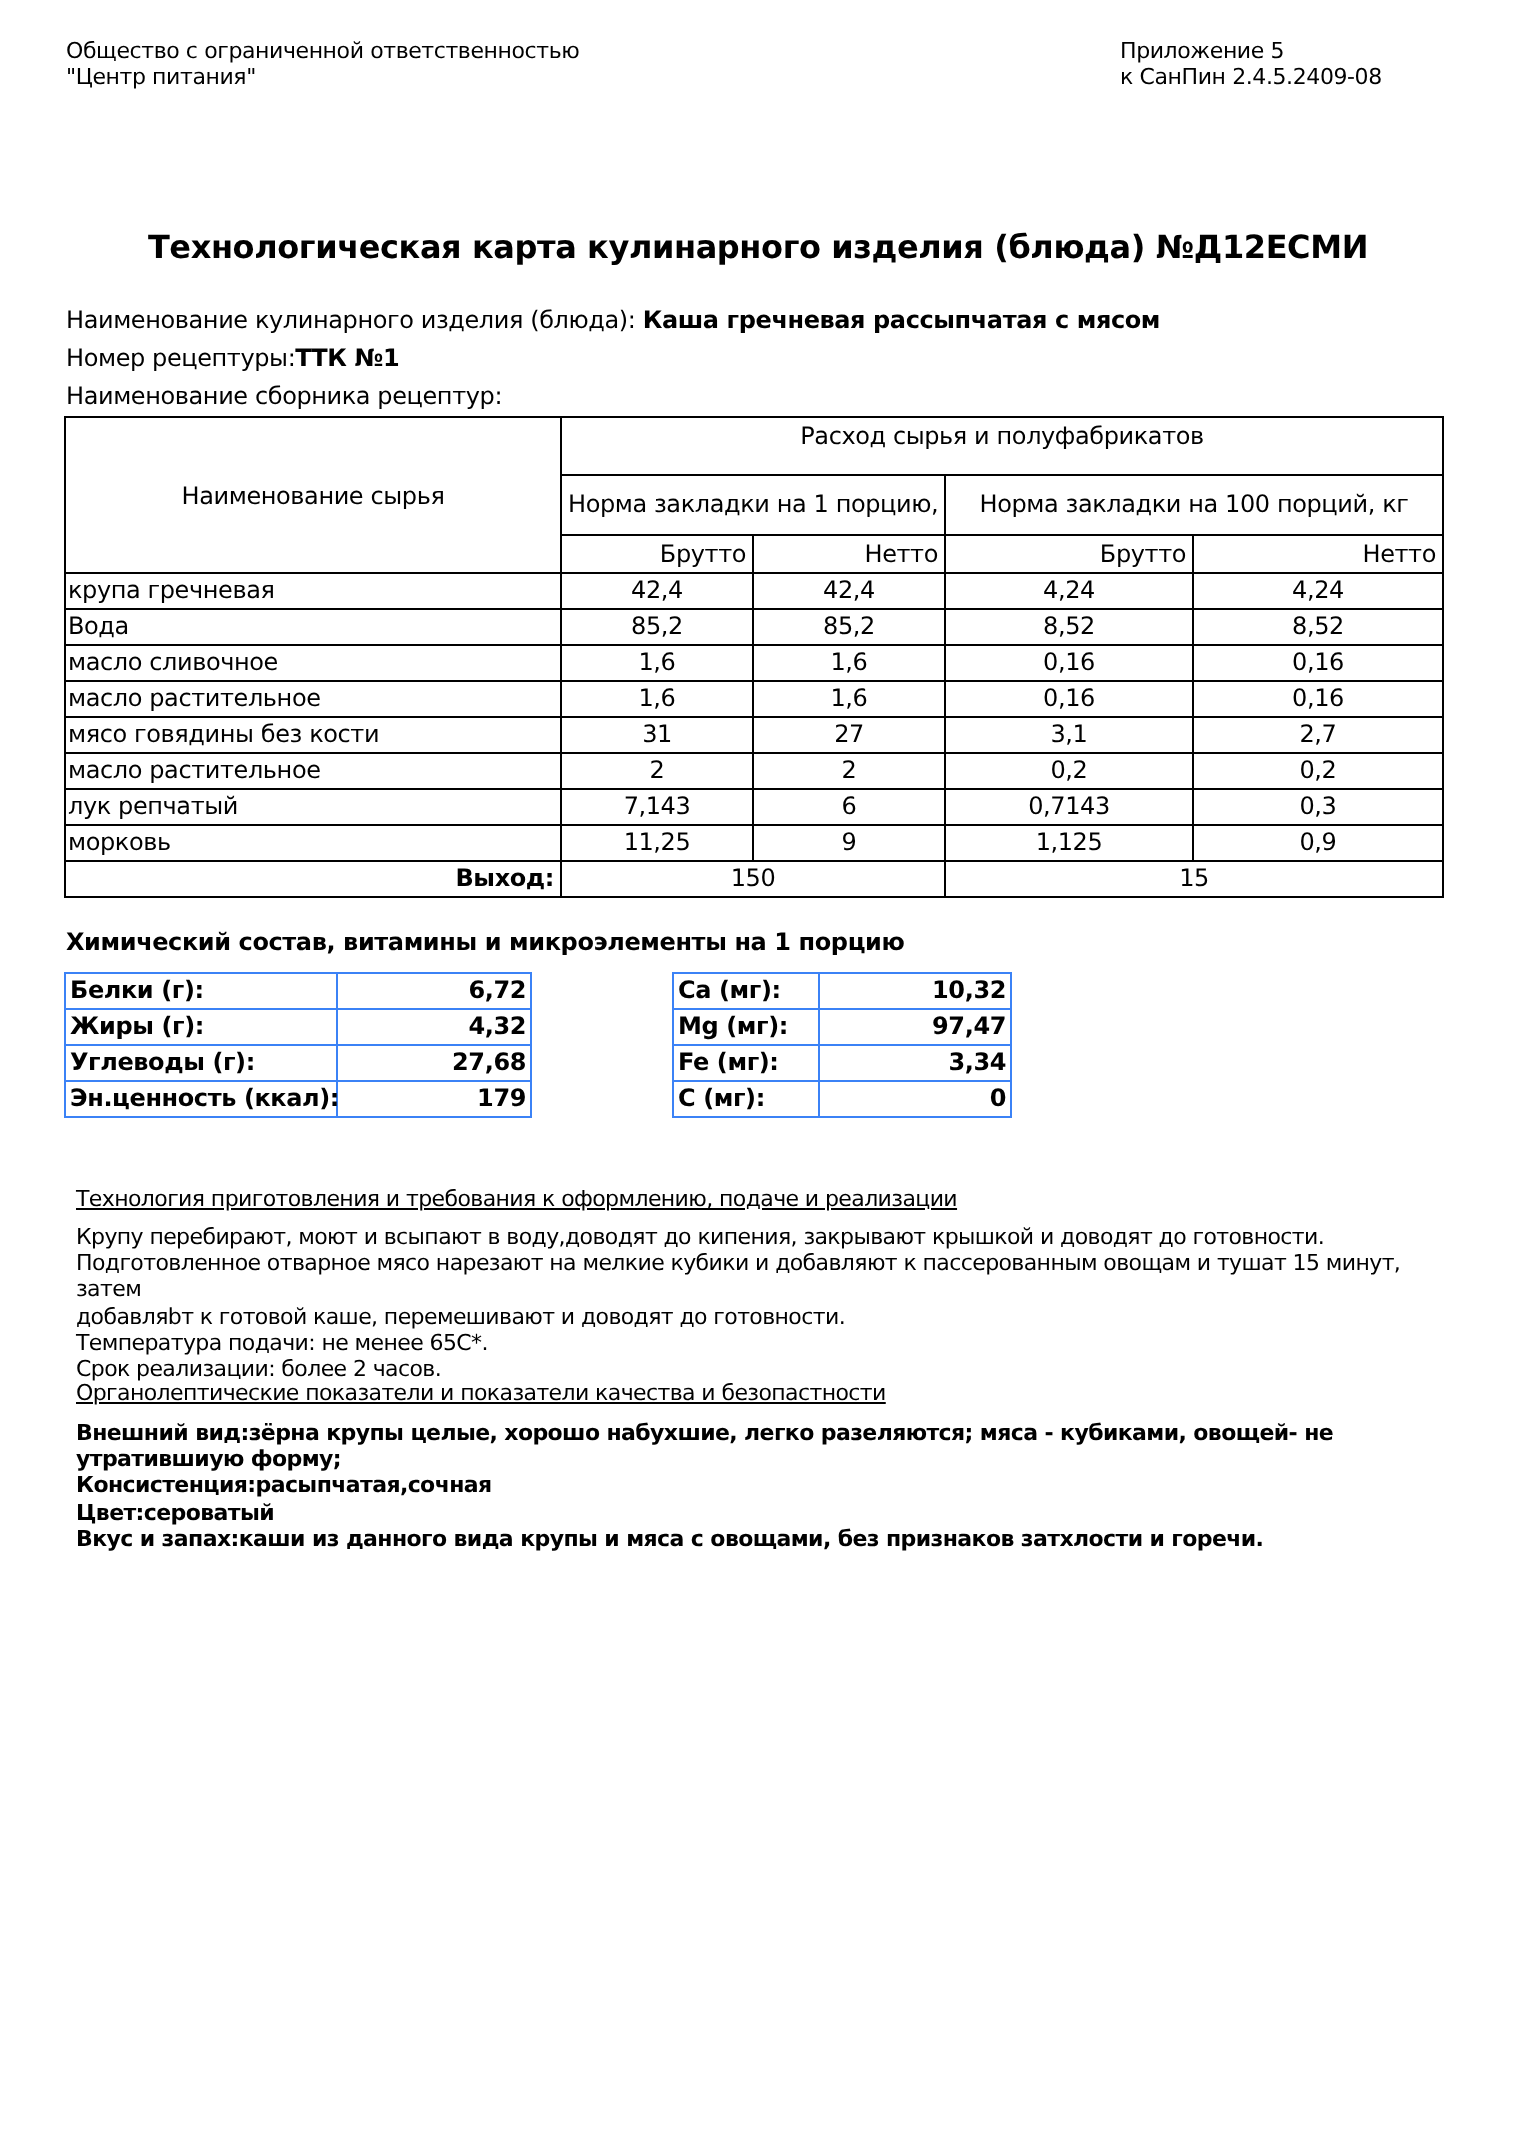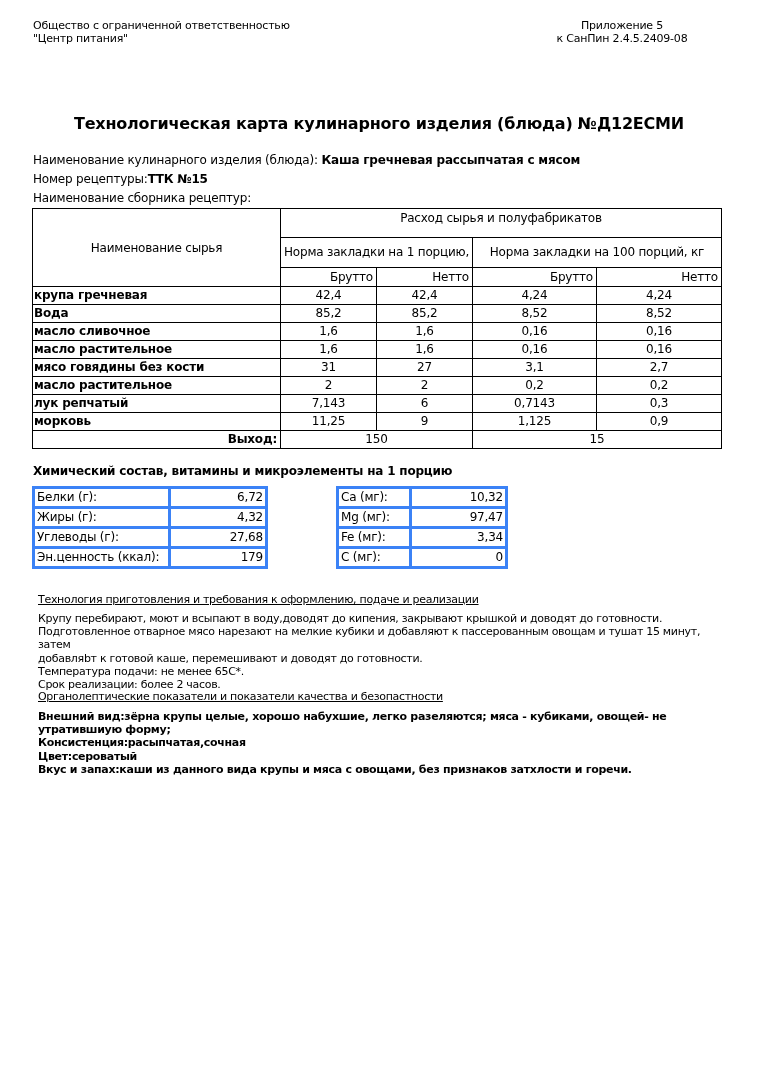--- a/index.html
+++ b/index.html
@@ -3,46 +3,46 @@
 <meta charset="utf-8">
 <style>
   html, body { margin: 0; padding: 0; background: #ffffff; }
   body {
     width: 758px; height: 1071px; position: relative; overflow: hidden;
     font-family: "DejaVu Sans", sans-serif; color: #000;
   }
   .abs { position: absolute; }
   .small { font-size: 11px; line-height: 13px; letter-spacing: -0.2px; }
   .hdr-left { left: 33px; top: 19px; }
-  .hdr-right { left: 532px; top: 19px; width: 180px; text-align: center; }
+  .hdr-right { left: 560px; top: 19px; width: 180px; text-align: left; }
   .title {
     left: 0; top: 114px; width: 758px; text-align: center;
     font-size: 16px; font-weight: bold; letter-spacing: -0.2px;
   }
   .meta { left: 33px; font-size: 12px; letter-spacing: -0.2px; }
   .meta b { font-weight: bold; }
 
   table { border-collapse: collapse; }
   .main-table {
     position: absolute; left: 32px; top: 208px; width: 689px;
     font-size: 12px; letter-spacing: -0.2px; table-layout: fixed;
   }
   .main-table td { border: 1px solid #000; padding: 0 3px; height: 17px; line-height: 17px; white-space: nowrap; overflow: hidden; margin-top: 16px; }
   .main-table td.c { text-align: center; }
   .main-table td.r { text-align: right; font-weight: bold; }
-  .main-table td.name { text-align: left; padding-left: 1px; font-weight: bold; }
+  .main-table td.name { text-align: left; padding-left: 1px; }
   .main-table tr.h1 td { height: 28px; vertical-align: top; line-height: 18px; }
   .main-table tr.h2 td { height: 29px; }
   .main-table tr.h3 td { height: 18px; text-align: right; }
 
   .chem-title { left: 33px; top: 464px; font-size: 12px; font-weight: bold; letter-spacing: -0.2px; }
   .chem-table {
     position: absolute; top: 486px; font-size: 12px; letter-spacing: -0.2px; table-layout: fixed;
   }
-  .chem-table td { border: 3px solid #3b82f6; height: 17px; line-height: 17px; padding: 0 2px; white-space: nowrap; }
+  .chem-table td { border: 1px solid #3b82f6; height: 17px; line-height: 17px; padding: 0 2px; white-space: nowrap; font-weight: bold; }
   .chem-table td.val { text-align: right; }
 
   .sec-head { left: 38px; font-size: 11px; text-decoration: underline; letter-spacing: -0.3px; }
   .sec-body { left: 38px; font-size: 11px; line-height: 13.2px; letter-spacing: -0.3px; width: 690px; }
   .sec-body div { white-space: pre-wrap; }
 </style>
 </head>
 <body>
 
 <div class="abs small hdr-left">
@@ -54,21 +54,21 @@
   <div>к СанПин 2.4.5.2409-08</div>
 </div>
 
 <div class="abs title">Технологическая карта кулинарного изделия (блюда) №Д12ЕСМИ</div>
 
 <div class="abs meta" style="top:153px;">
   <span>Наименование кулинарного изделия (блюда):</span>
   <b>Каша гречневая рассыпчатая с мясом</b>
 </div>
 <div class="abs meta" style="top:172px;">
-  <span>Номер рецептуры:</span><b>ТТК №15</b>
+  <span>Номер рецептуры:</span><b>ТТК №1</b>
 </div>
 <div class="abs meta" style="top:191px;">
   <span>Наименование сборника рецептур:</span>
   <span></span>
 </div>
 
 <table class="main-table">
   <colgroup>
     <col style="width:248px">
       <col style="width:96px">

